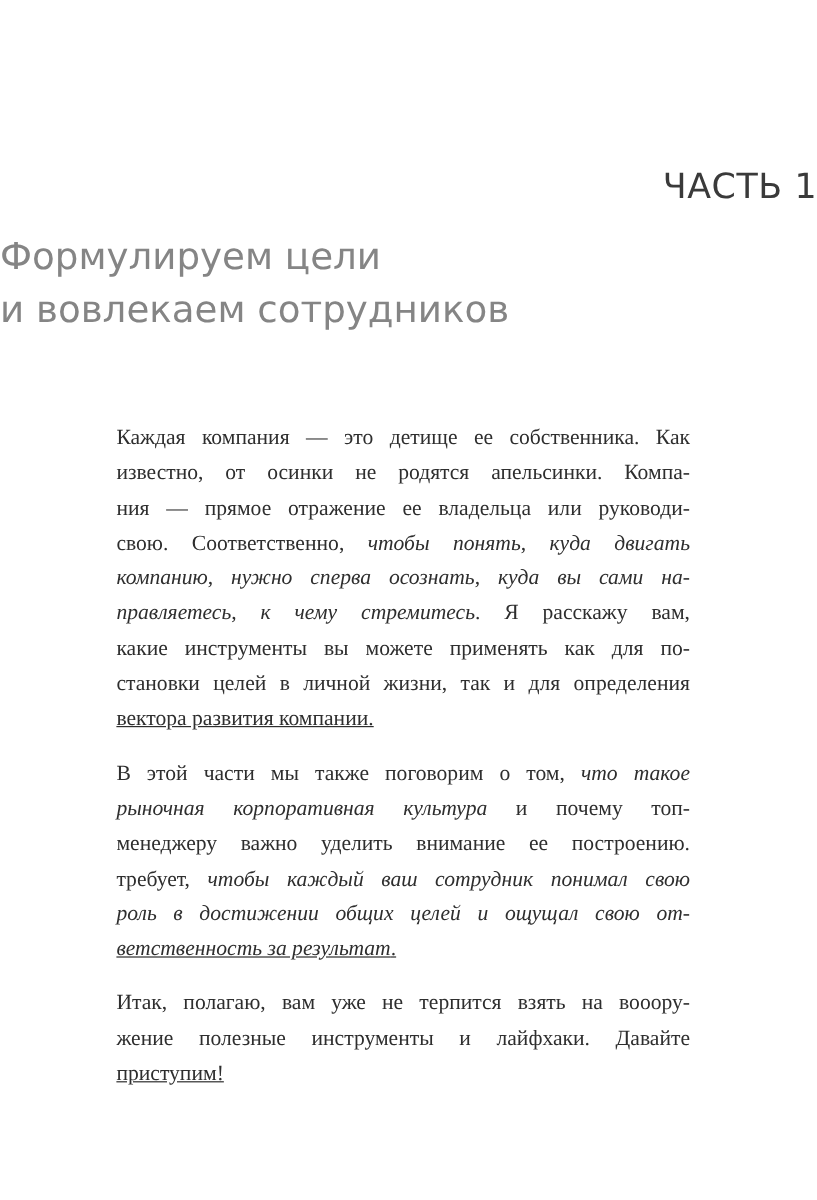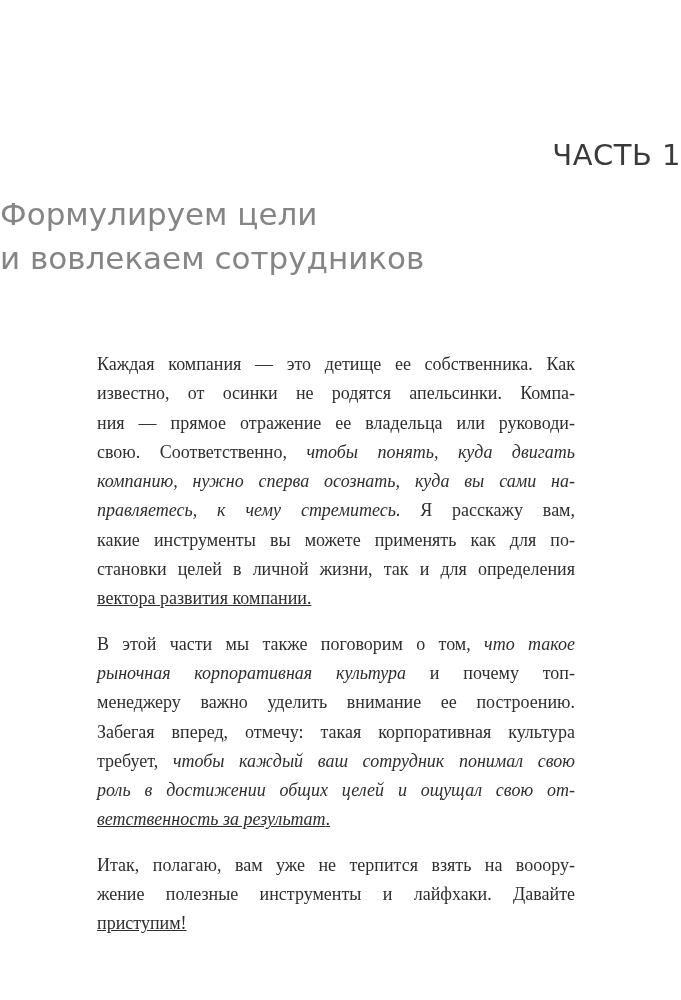--- a/index.html
+++ b/index.html
@@ -90,21 +90,20 @@
         <span class="line"><span class="it">компанию, нужно сперва осознать, куда вы сами на-</span></span>
         <span class="line"><span class="it">правляетесь, к чему стремитесь</span><span>. Я расскажу вам,</span></span>
         <span class="line"><span>какие инструменты вы можете применять как для по-</span></span>
         <span class="line"><span>становки целей в личной жизни, так и для определения</span></span>
         <span class="line last"><span>вектора развития компании.</span></span>
       </p>
       <p class="para">
         <span class="line"><span>В этой части мы также поговорим о том, </span><span class="it">что такое</span></span>
         <span class="line"><span class="it">рыночная корпоративная культура</span><span> и почему топ-</span></span>
         <span class="line"><span>менеджеру важно уделить внимание ее построению.</span></span>
-        <span class="line"><span>Забегая вперед, отмечу: такая корпоративная культура</span></span>
         <span class="line"><span>требует, </span><span class="it">чтобы каждый ваш сотрудник понимал свою</span></span>
         <span class="line"><span class="it">роль в достижении общих целей и ощущал свою от-</span></span>
         <span class="line last"><span class="it">ветственность за результат</span><span>.</span></span>
       </p>
       <p class="para">
         <span class="line"><span>Итак, полагаю, вам уже не терпится взять на вооору-</span></span>
         <span class="line"><span>жение полезные инструменты и лайфхаки. Давайте</span></span>
         <span class="line last"><span>приступим!</span></span>
       </p>
     </div>

